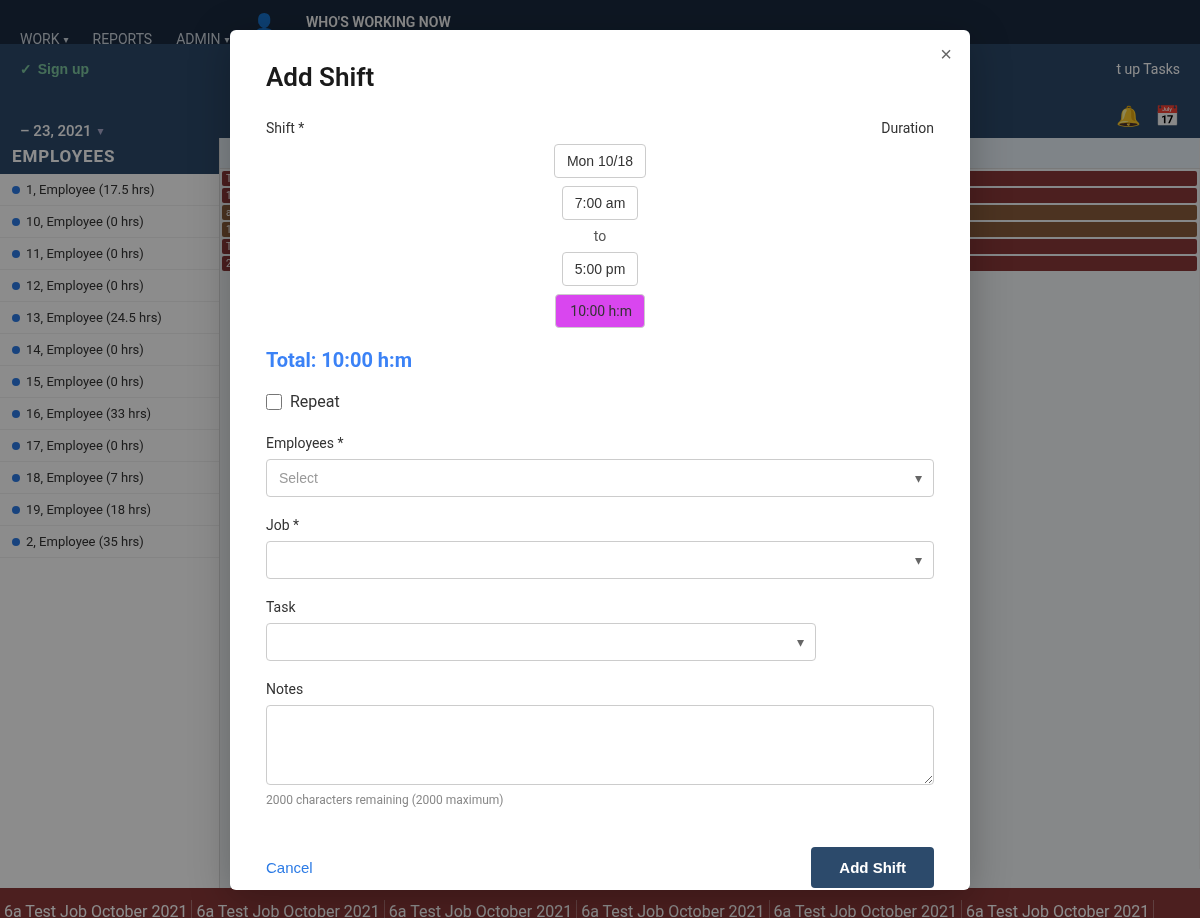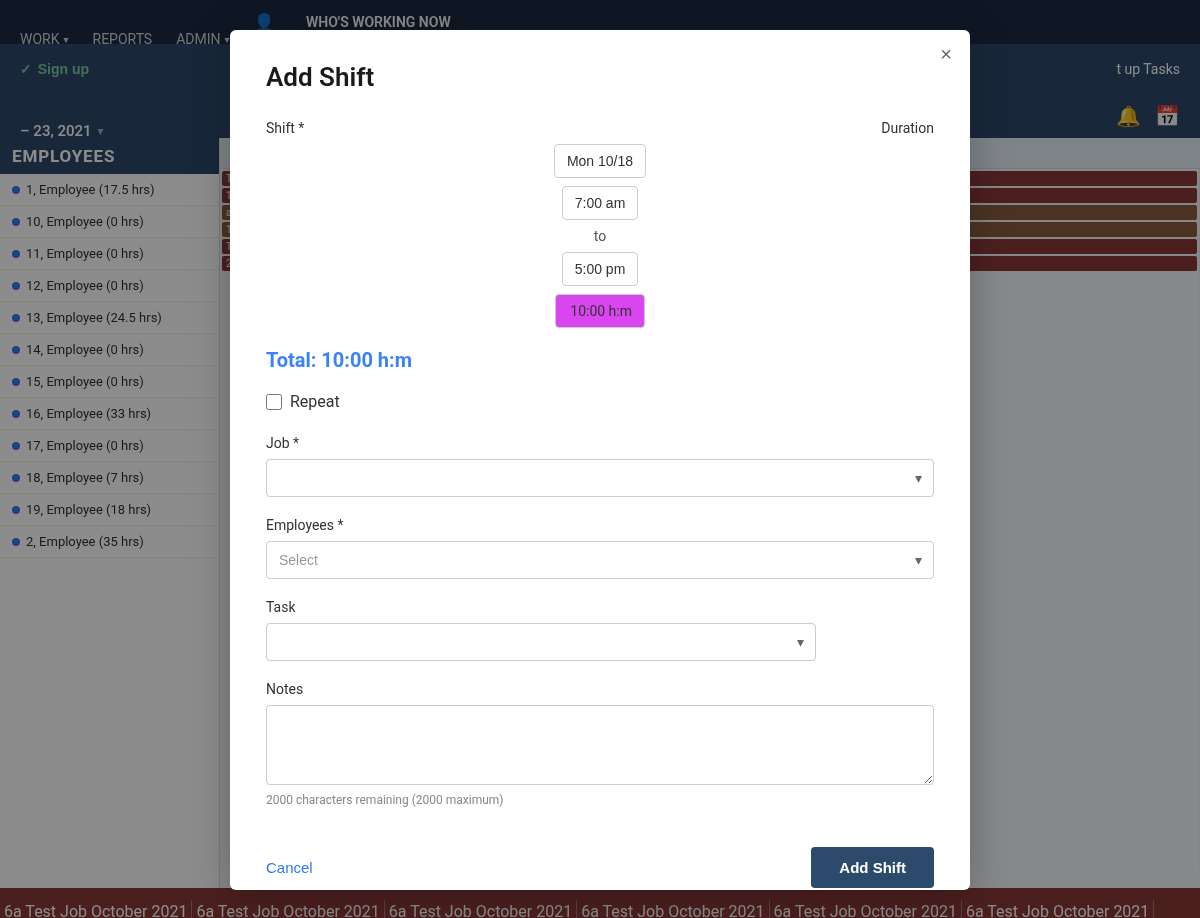--- a/index.html
+++ b/index.html
@@ -231,38 +231,38 @@
     </div>
 
     <div class="total-label">Total: 10:00 h:m</div>
 
     <div class="repeat-row">
       <input type="checkbox" class="repeat-checkbox" style="">
       <span class="repeat-text">Repeat</span>
     </div>
 
     <div class="form-section">
+      <label class="form-label">Employees *</label>
+      <div class="select-wrapper">
+        <select class="form-select">
+          <option value="">Select</option>
+        </select>
+      </div>
+    </div>
+
+    <div class="form-section">
       <label class="form-label">Job *</label>
       <div class="select-wrapper">
         <select class="form-select">
           <option value=""></option>
         </select>
       </div>
     </div>
 
     <div class="form-section">
-      <label class="form-label">Employees *</label>
-      <div class="select-wrapper">
-        <select class="form-select">
-          <option value="">Select</option>
-        </select>
-      </div>
-    </div>
-
-    <div class="form-section">
       <label class="form-label">Task</label>
       <div class="select-wrapper task-select-wrapper">
         <select class="form-select">
           <option value=""></option>
         </select>
       </div>
     </div>
 
     <div class="form-section">
       <label class="form-label">Notes</label>

